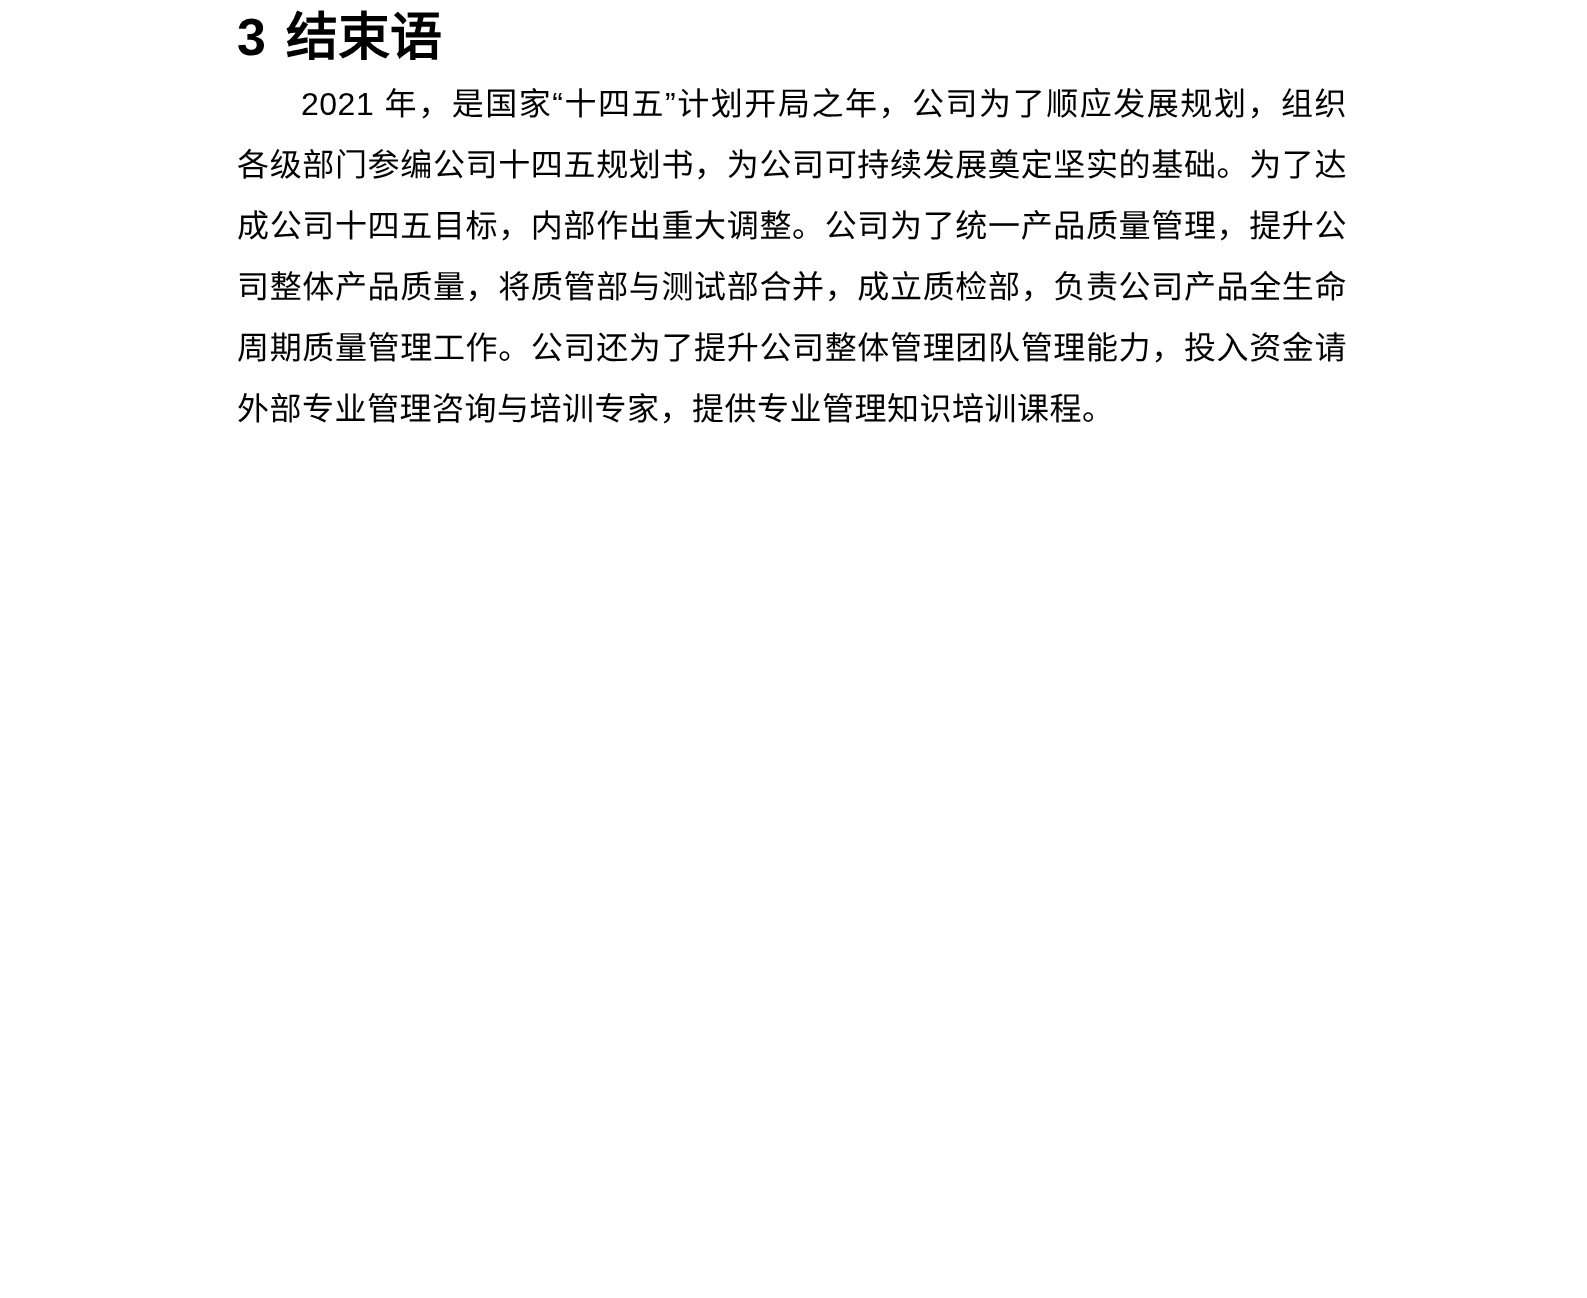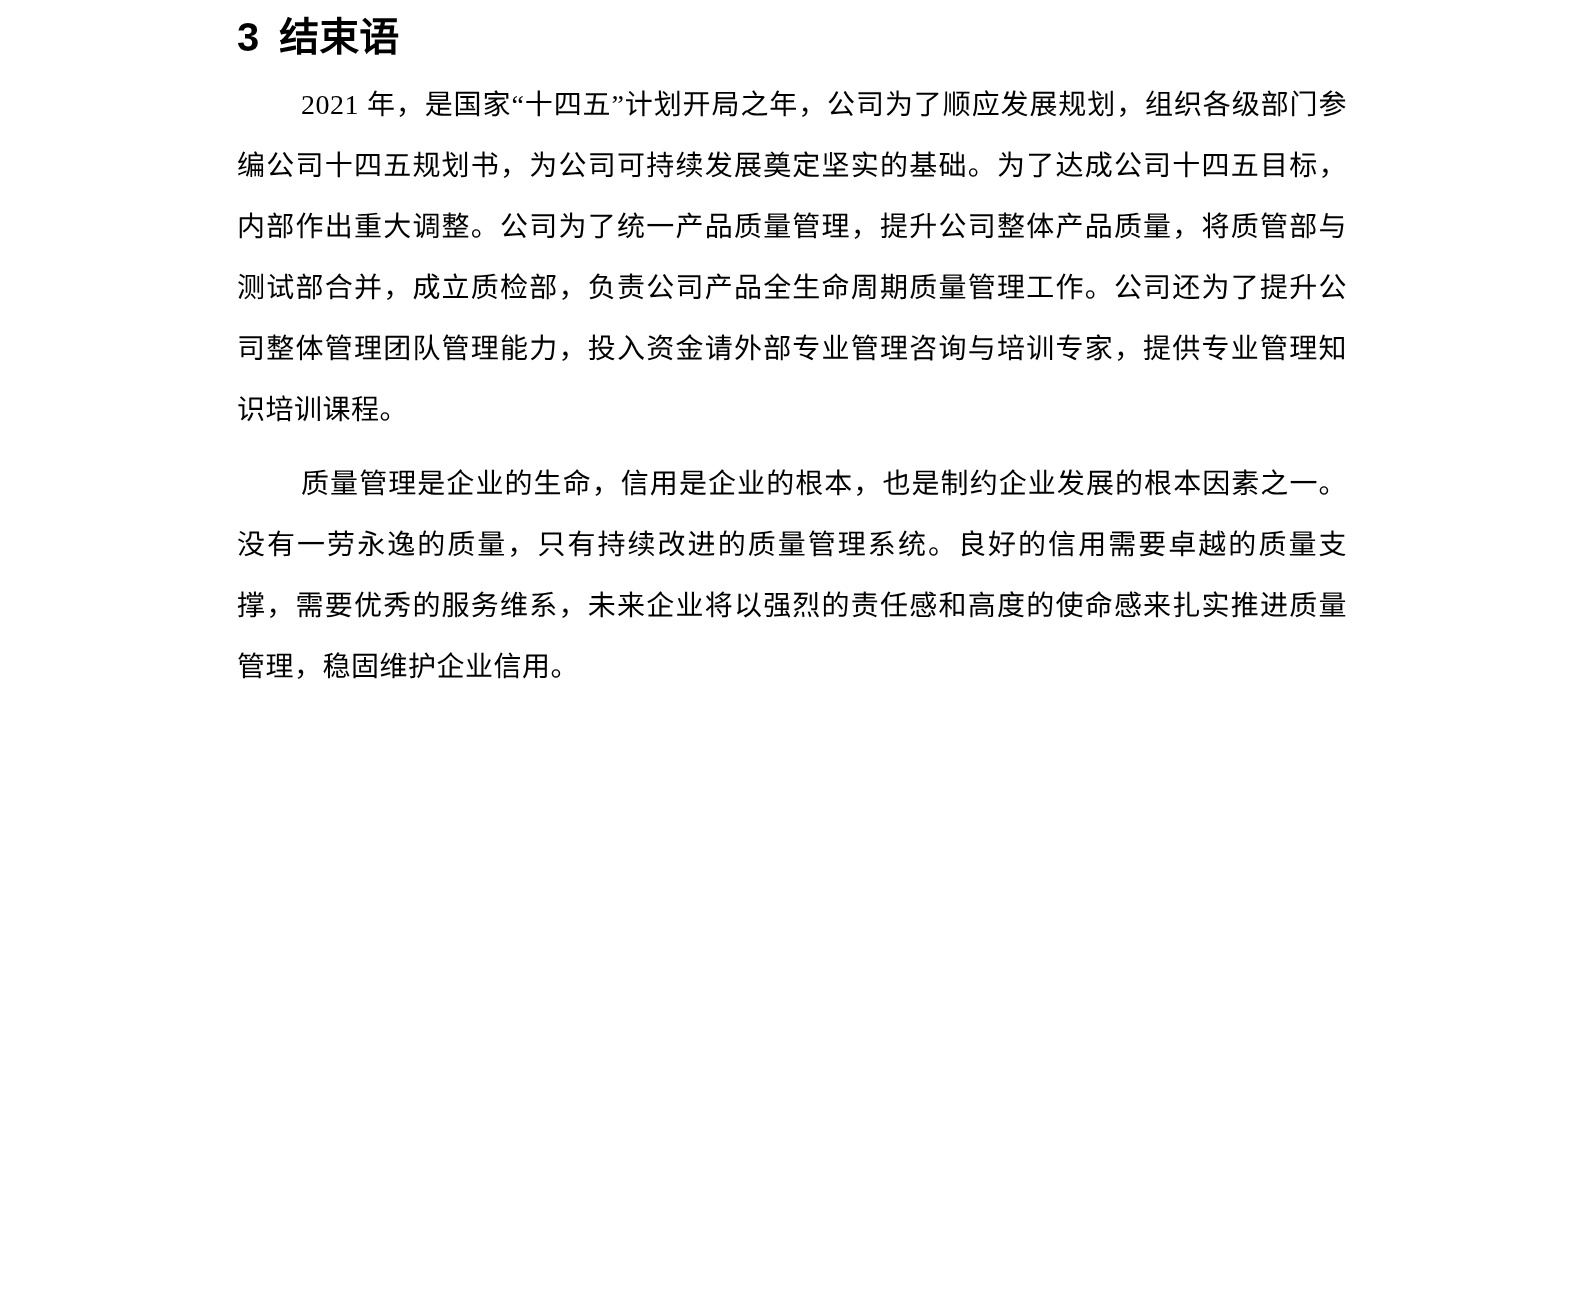--- a/index.html
+++ b/index.html
@@ -16,45 +16,44 @@
   }
   .content {
     position: absolute;
     left: 237px;
     top: 12px;
     width: 1110px;
   }
   .heading {
     font-family: "Liberation Sans", sans-serif;
     font-weight: 700;
-    font-size: 40px;
+    font-size: 52px;
     line-height: 50px;
     color: #000000;
     margin: 0 0 12px 0;
     white-space: nowrap;
   }
   .heading .heading-number {
     margin-right: 20px;
   }
   .para {
-    font-family: Liberation Serif, serif;
-    font-size: 28px;
+    font-family: Liberation Sans, sans-serif;
+    font-size: 32px;
     line-height: 61px;
     color: #000000;
     text-align: justify;
     text-justify: inter-ideograph;
     text-indent: 64px;
     margin: 0 0 13px 0;
     letter-spacing: 0.5px;
   }
 </style>
 </head>
 <body>
 
 <div class="page">
   <div class="content">
     <h1 class="heading">
       <span class="heading-number">3</span><span>结束语</span>
     </h1>
     <p class="para">2021 年，是国家“十四五”计划开局之年，公司为了顺应发展规划，组织各级部门参编公司十四五规划书，为公司可持续发展奠定坚实的基础。为了达成公司十四五目标，内部作出重大调整。公司为了统一产品质量管理，提升公司整体产品质量，将质管部与测试部合并，成立质检部，负责公司产品全生命周期质量管理工作。公司还为了提升公司整体管理团队管理能力，投入资金请外部专业管理咨询与培训专家，提供专业管理知识培训课程。</p>
-    <p class="para">质量管理是企业的生命，信用是企业的根本，也是制约企业发展的根本因素之一。没有一劳永逸的质量，只有持续改进的质量管理系统。良好的信用需要卓越的质量支撑，需要优秀的服务维系，未来企业将以强烈的责任感和高度的使命感来扎实推进质量管理，稳固维护企业信用。</p>
   </div>
 </div>
 
 </body></html>

